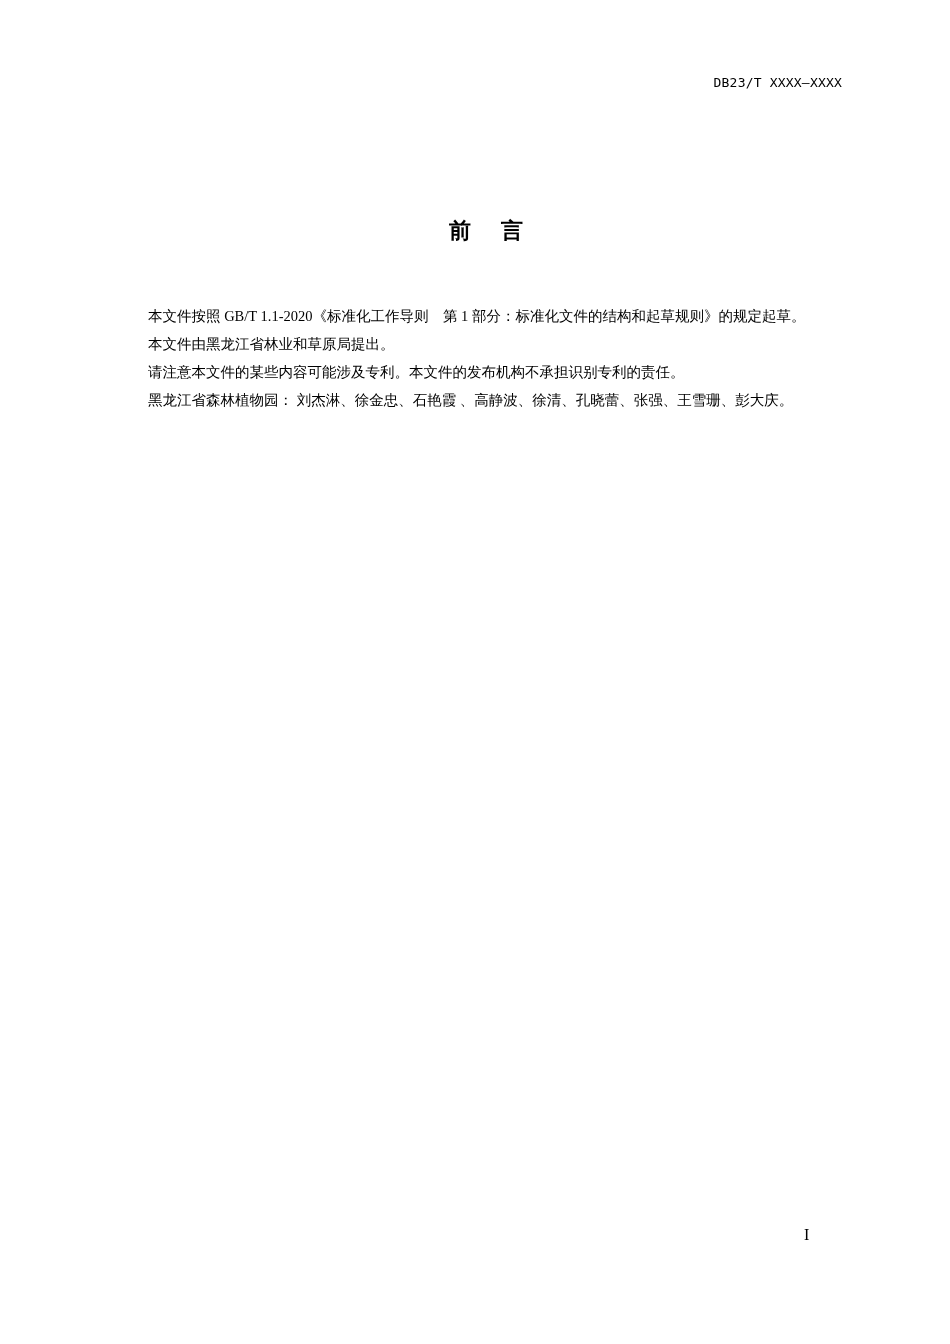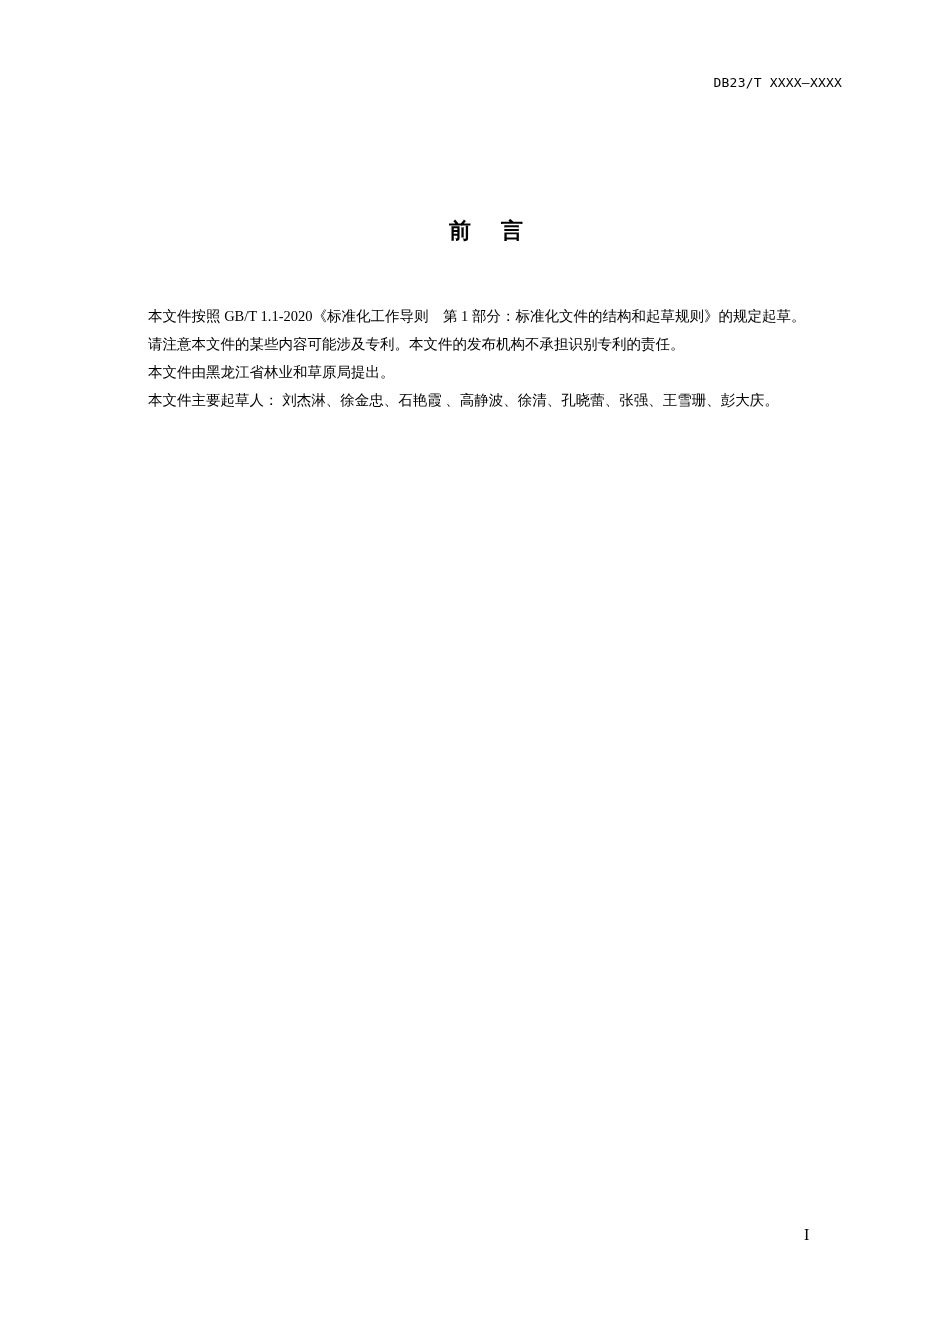--- a/index.html
+++ b/index.html
@@ -32,19 +32,19 @@
 
 <div class="page">
   <div class="header-code">DB23/T XXXX—XXXX</div>
 
   <div class="title">
     <span>前</span><span class="gap"></span><span>言</span>
   </div>
 
   <div class="body-text">
     <p>本文件按照 GB/T 1.1-2020《标准化工作导则　第 1 部分：标准化文件的结构和起草规则》的规定起草。</p>
+    <p>本文件由黑龙江省林业和草原局提出。</p>
     <p>请注意本文件的某些内容可能涉及专利。本文件的发布机构不承担识别专利的责任。</p>
-    <p>本文件由黑龙江省林业和草原局提出。</p>
-    <p>本文件主要起草人： 刘杰淋、徐金忠、石艳霞 、高静波、徐清、孔晓蕾、张强、王雪珊、彭大庆。</p>
+    <p>黑龙江省森林植物园： 刘杰淋、徐金忠、石艳霞 、高静波、徐清、孔晓蕾、张强、王雪珊、彭大庆。</p>
   </div>
 
   <div class="page-number">I</div>
 </div>
 
 </body></html>

